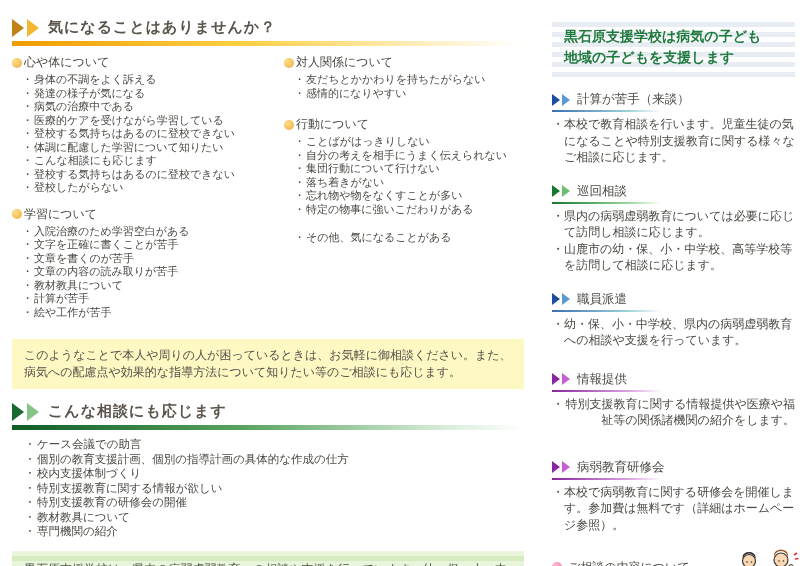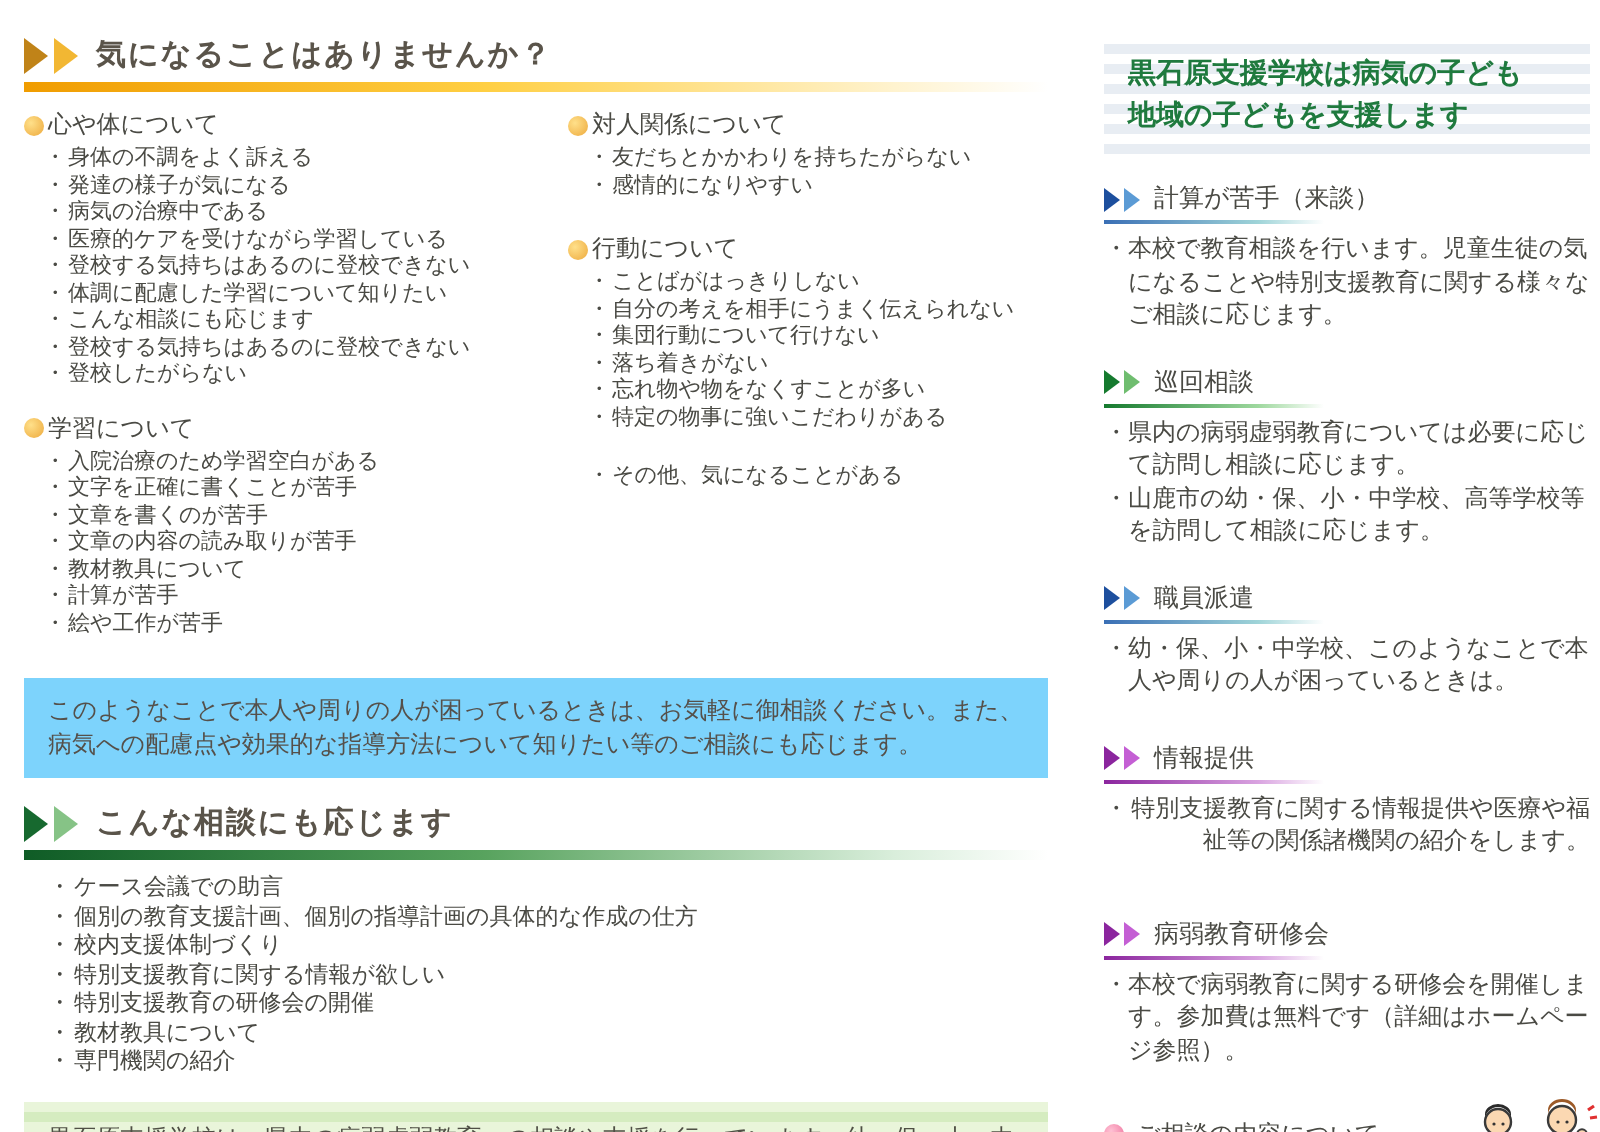--- a/index.html
+++ b/index.html
@@ -30,21 +30,21 @@
   .group { margin-bottom:11px; }
   .group-label { display:flex; align-items:center; gap:2px; font-size:12px; color:#4a4a44; margin-bottom:2px; }
   .dot { width:10px; height:10px; border-radius:50%; background:radial-gradient(circle at 35% 35%,#ffe08a,#eda93c); flex:0 0 auto; }
   .dot.pink { background:radial-gradient(circle at 35% 35%,#ffc1d4,#ee6f9a); }
   ul.items { list-style:none; font-size:11px; line-height:13.5px; color:#4a4a44; padding-left:10px; }
   ul.items li { padding-left:12px; position:relative; }
   ul.items li::before { content:"・"; position:absolute; left:0; }
   .extra-item { font-size:11px; padding-left:22px; position:relative; margin-top:14px; color:#4a4a44; }
   .extra-item::before { content:"・"; position:absolute; left:10px; }
 
-  .note-box { margin-top:9px; background:#7dd3fc; padding:8px 12px; font-size:12px; line-height:17px; color:#55504a; }
+  .note-box { margin-top:9px; background:#fef9c3; padding:8px 12px; font-size:12px; line-height:17px; color:#55504a; }
 
   .sec2 { margin-top:13px; }
   ul.consult { list-style:none; margin-top:7px; padding-left:12px; font-size:11.5px; line-height:14.5px; color:#4a4a44; }
   ul.consult li { padding-left:13px; position:relative; }
   ul.consult li::before { content:"・"; position:absolute; left:0; }
 
   .footer-box { margin-top:12px; padding:9px 12px; font-size:12px; line-height:18px; color:#4f4f45;
     background:repeating-linear-gradient(180deg,#e9f5da 0 5px,#d5ecc0 5px 10px); }
 
   
@@ -207,21 +207,21 @@
     </div>
 
     <div class="rsec blue" style="margin-top:17px;">
       <div class="rsec-head">
         <span class="sarr a1"></span>
         <span class="sarr a2"></span>
         <span class="rtitle">職員派遣</span>
       </div>
       <div class="rsec-rule"></div>
       <ul class="ritems">
-        <li>幼・保、小・中学校、このようなことで本人や周りの人が困っているときは。</li>
+        <li>幼・保、小・中学校、県内の病弱虚弱教育への相談や支援を行っています。</li>
       </ul>
     </div>
 
     <div class="rsec purp" style="margin-top:22px;text-align:right;">
       <div class="rsec-head">
         <span class="sarr a1"></span>
         <span class="sarr a2"></span>
         <span class="rtitle">情報提供</span>
       </div>
       <div class="rsec-rule"></div>

